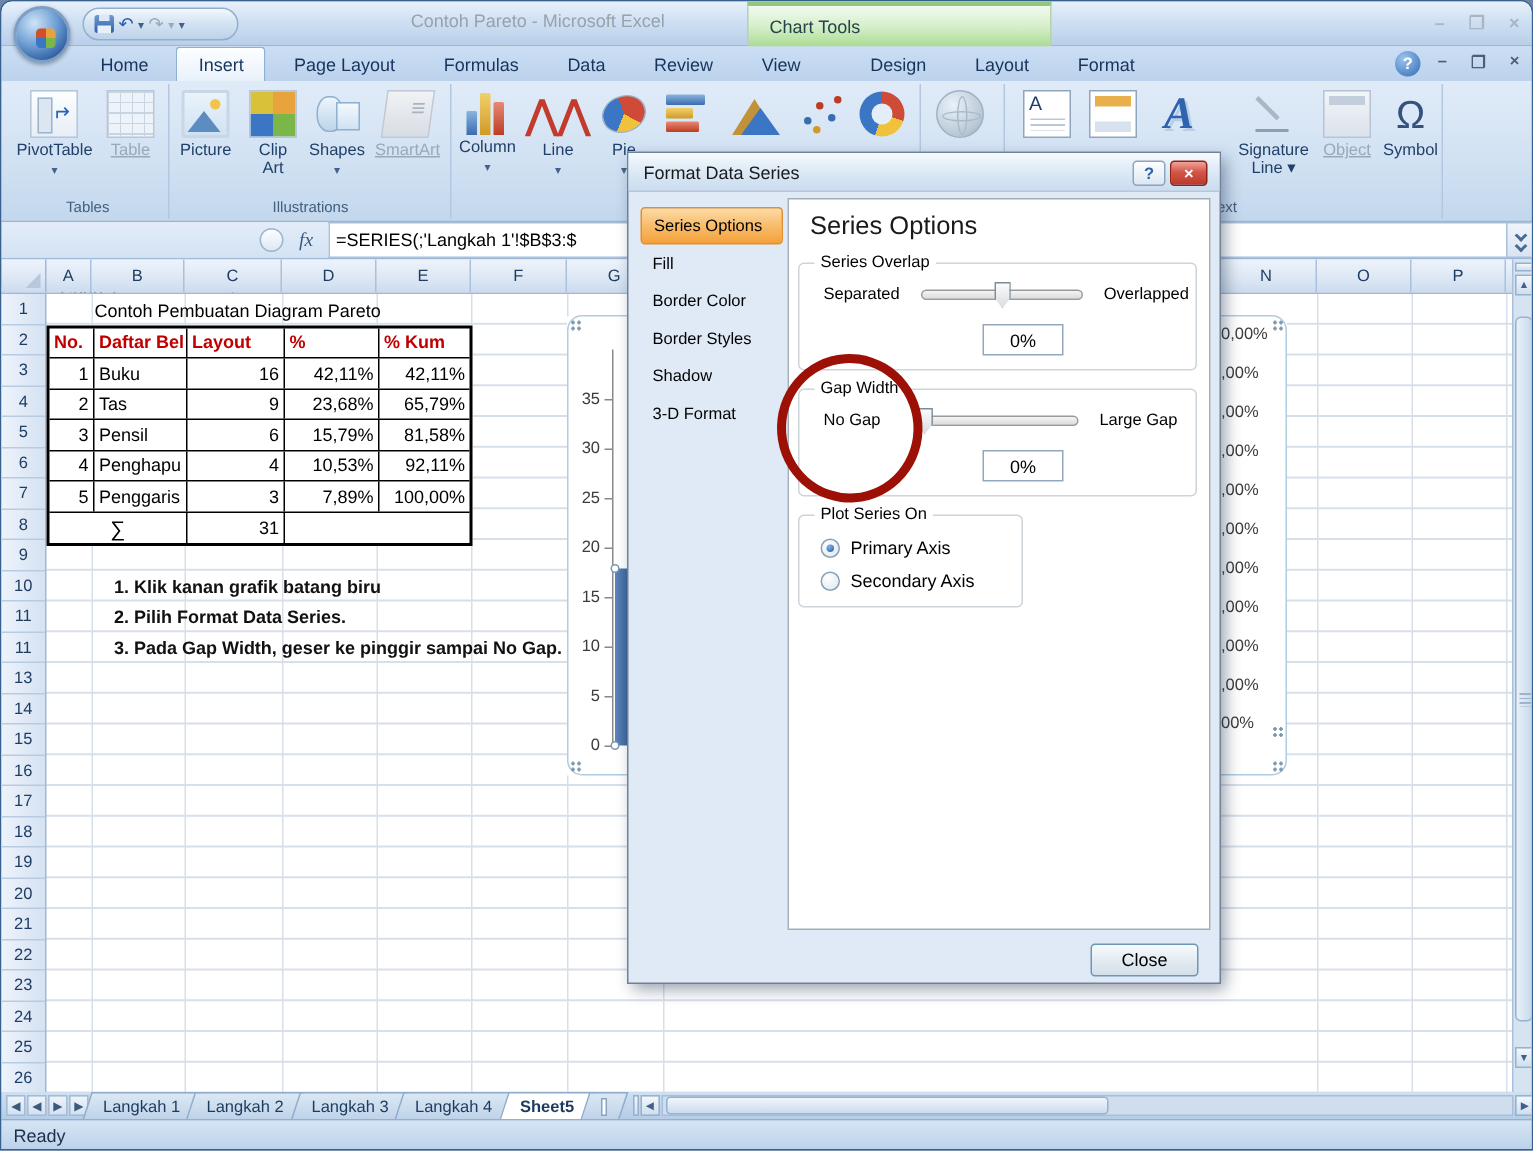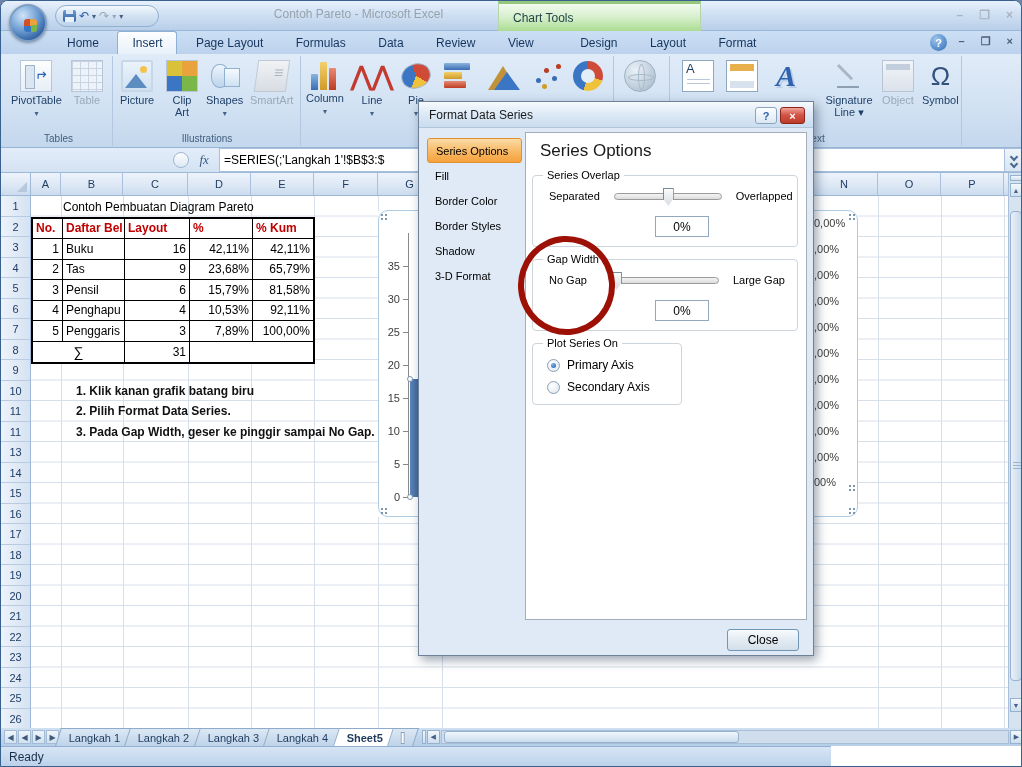--- a/index.html
+++ b/index.html
@@ -42,21 +42,21 @@
   .wb{color:#4a5e78;font-size:11px;font-weight:bold;}
 
   
   .ribbon{left:0;top:53px;width:1022px;height:94px;
     background:linear-gradient(#e0ebf8,#d2e2f3 55%,#c3d7ed);border-bottom:1px solid #98b5d6;}
   .rgroup{position:absolute;top:2px;height:90px;border-right:1px solid #b3c8e0;}
   .glabel{position:absolute;left:0;right:0;bottom:2px;text-align:center;font-size:10px;color:#41607f;}
   .rbtn{position:absolute;top:4px;display:flex;flex-direction:column;align-items:center;gap:2px;
     font-size:11px;color:#1f4068;text-align:center;line-height:12px;}
   .rbtn .lb{white-space:pre-line;}
-  .rbtn.disabled{color:#9aa8ba;}
+  .rbtn.disabled{color:#9aa8ba;text-decoration:underline;}
   .icon32{width:32px;height:32px;position:relative;}
   
   .ic-pivot{background:linear-gradient(#fdfefe,#e7eef6);border:1px solid #b7c6d8;}
   .ic-pivot:before{content:"";position:absolute;left:4px;top:4px;width:8px;height:22px;background:#dbe6f2;border:1px solid #9eb4cc;}
   .ic-pivot:after{content:"↵";position:absolute;right:5px;top:8px;color:#2a62b8;font-size:14px;transform:rotate(180deg);}
   .ic-table{background:
      repeating-linear-gradient(to right,#c9d4e2 0 1px,transparent 1px 8px),
      repeating-linear-gradient(to bottom,#c9d4e2 0 1px,transparent 1px 7px),#eef3f9;border:1px solid #b7c6d8;}
   .ic-pict{background:linear-gradient(#eaf3fb,#cfe2f2);border:2px solid #c8d6e6;border-radius:2px;overflow:hidden;}
   .ic-pict:before{content:"";position:absolute;left:2px;bottom:2px;border-left:11px solid transparent;
@@ -213,21 +213,21 @@
   .stab>span{transform:skewX(18deg);}
   .stab.active{background:#fff;font-weight:bold;}
   .inssheet{width:26px;}
   .hscroll{display:flex;align-items:center;flex:1;margin-left:6px;gap:1px;}
   .hsplit{width:4px;height:14px;background:linear-gradient(#f4f8fc,#cfdfee);border:1px solid #97b2ce;}
   .hsbtn{width:13px;height:14px;font-size:7px;color:#44608a;background:linear-gradient(#f2f7fc,#cfdfee);
     border:1px solid #97b2ce;display:flex;align-items:center;justify-content:center;}
   .htrack{flex:1;height:14px;background:#cfdded;border:1px solid #a8bed8;position:relative;}
   .hthumb{position:absolute;left:2px;top:0;width:295px;height:12px;border-radius:3px;
     background:linear-gradient(#f0f6fb,#cbdcee);border:1px solid #97b2ce;}
-  .statusbar{left:0;top:745px;width:830px;height:20px;background:linear-gradient(#d6e5f5,#bcd2ea);
+  .statusbar{left:0;top:745px;width:1022px;height:20px;background:linear-gradient(#d6e5f5,#bcd2ea);
     border-top:1px solid #93b0d2;display:flex;align-items:center;font-size:12px;color:#1c2f4a;}
   .viewbtn{width:23px;height:16px;background:linear-gradient(#f4f8fc,#dce8f3);border:1px solid #97b2ce;
     display:flex;align-items:center;justify-content:center;}
   .viewbtn.sel{background:linear-gradient(#fcd9a4,#f5b35c);border-color:#d89030;}
   .vgrid{width:11px;height:9px;background:
     repeating-linear-gradient(to right,#5c7a9a 0 1px,transparent 1px 4px),
     repeating-linear-gradient(to bottom,#5c7a9a 0 1px,transparent 1px 4px),#fff;}
   .vpage{width:10px;height:10px;background:#fff;border:1px solid #5c7a9a;}
   .vpb{width:11px;height:9px;background:#fff;border:1px solid #5c7a9a;border-left:3px solid #8aa4c0;}
   .zoombtn{width:15px;height:15px;border-radius:50%;background:linear-gradient(#f6fafd,#d8e5f2);

